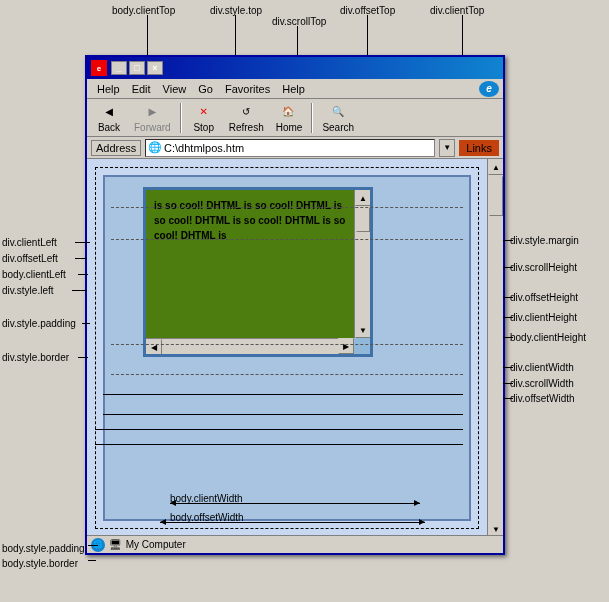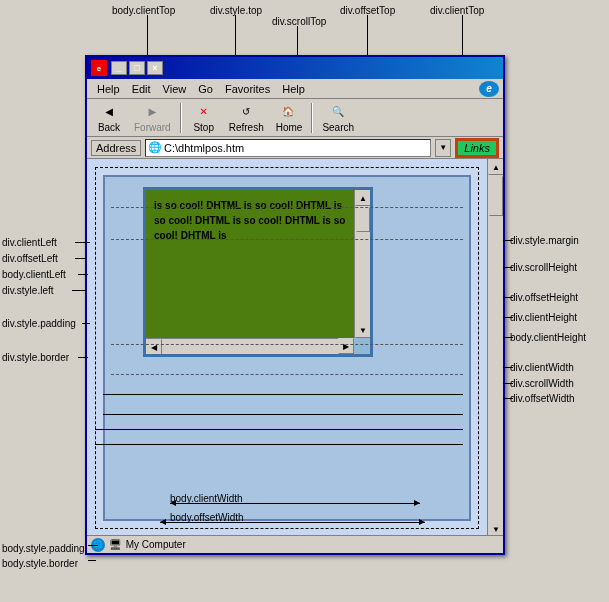--- a/index.html
+++ b/index.html
@@ -144,25 +144,24 @@
       height: 18px;
       border: 1px inset #808080;
       background: white;
       font-size: 11px;
       padding: 0 2px;
       display: flex; align-items: center;
     }
 
     .links-btn {
       font-size: 11px;
-      border: 3px solid #c2410c;
+      border: 1px solid #c2410c;
       padding: 1px 6px;
-      background: #22c55e;
+      background: #c2410c;
       cursor: pointer;
-      font-style: italic;
     }
 
     
     .content-area {
       position: relative;
       background: white;
       height: calc(100% - 102px);
       overflow: hidden;
     }
 

